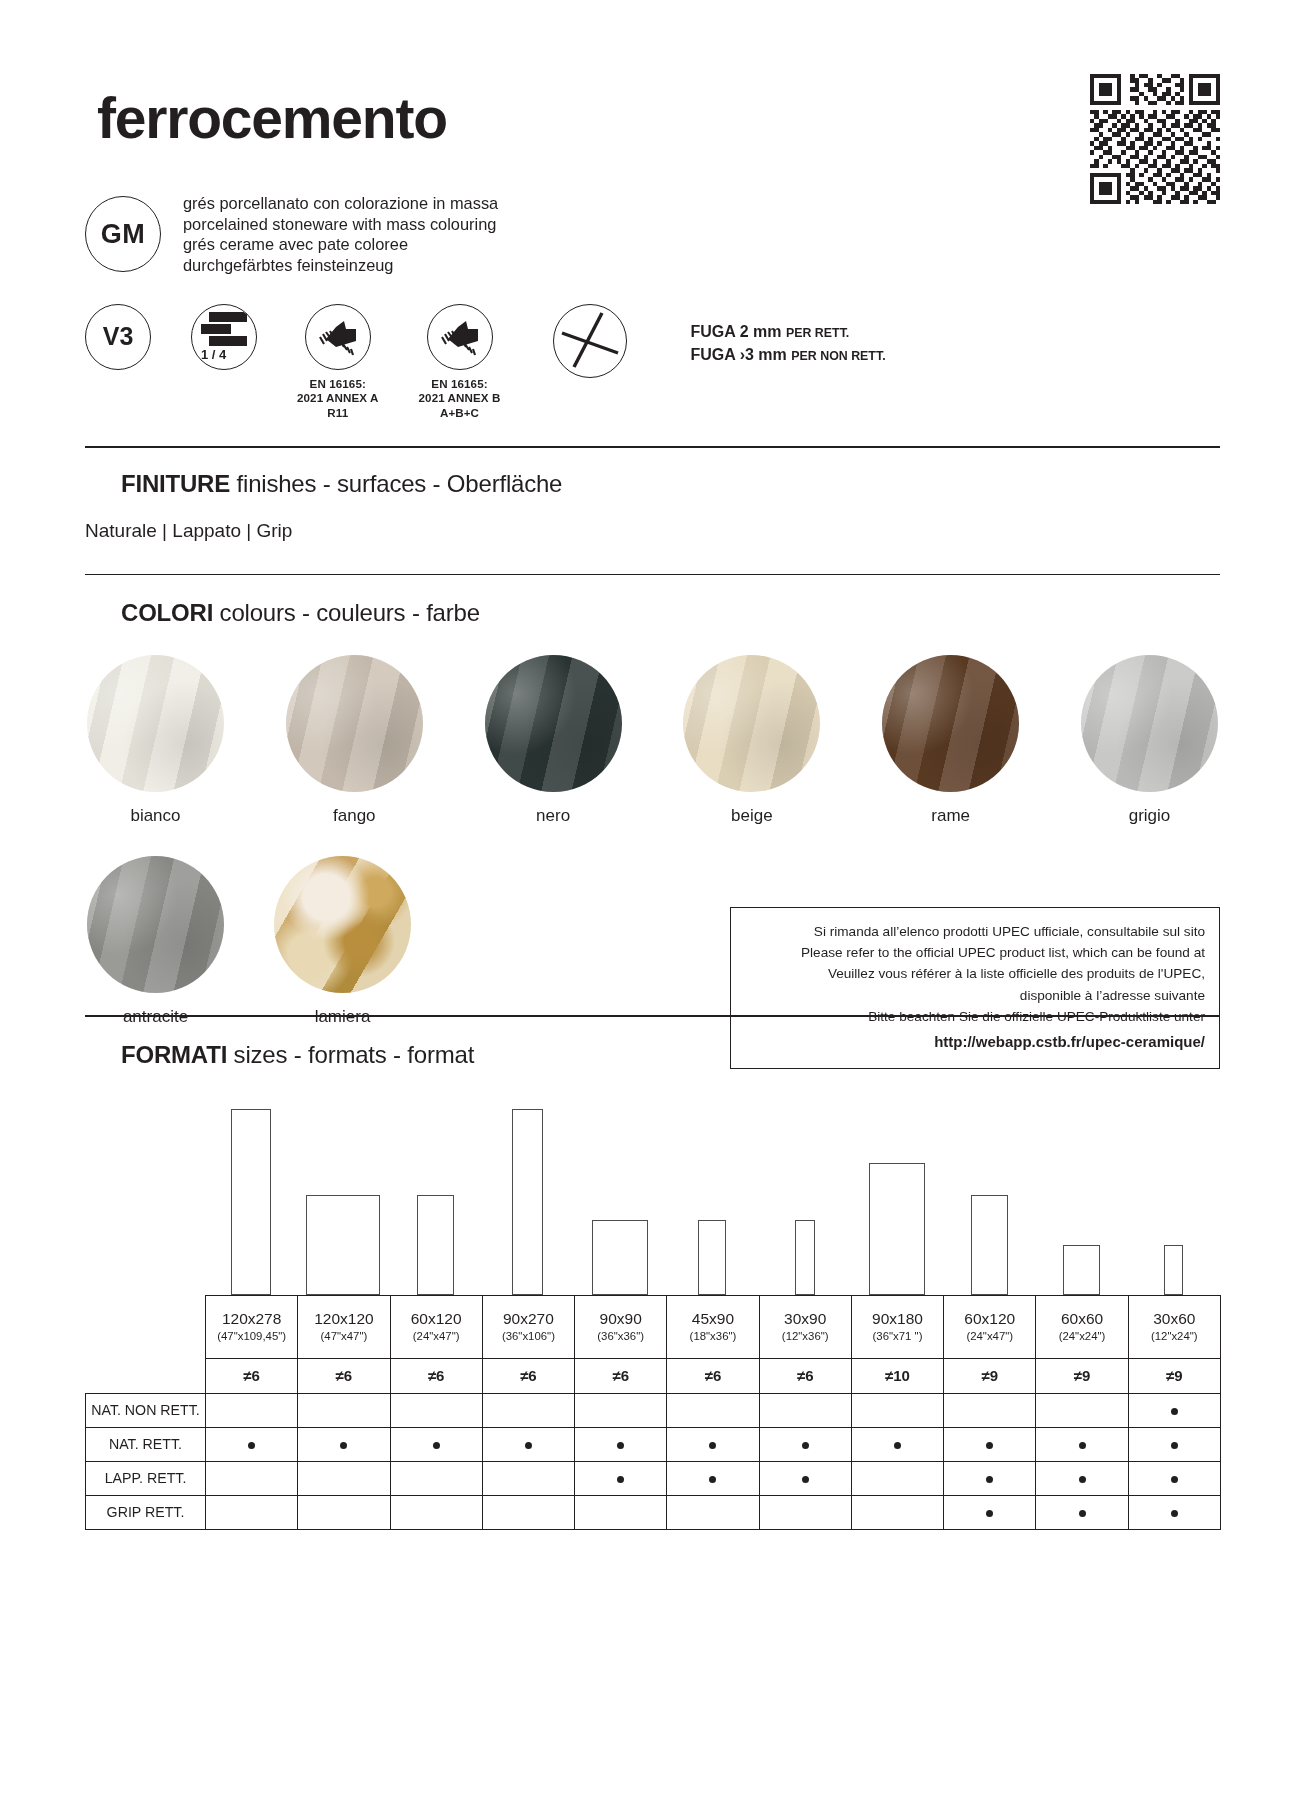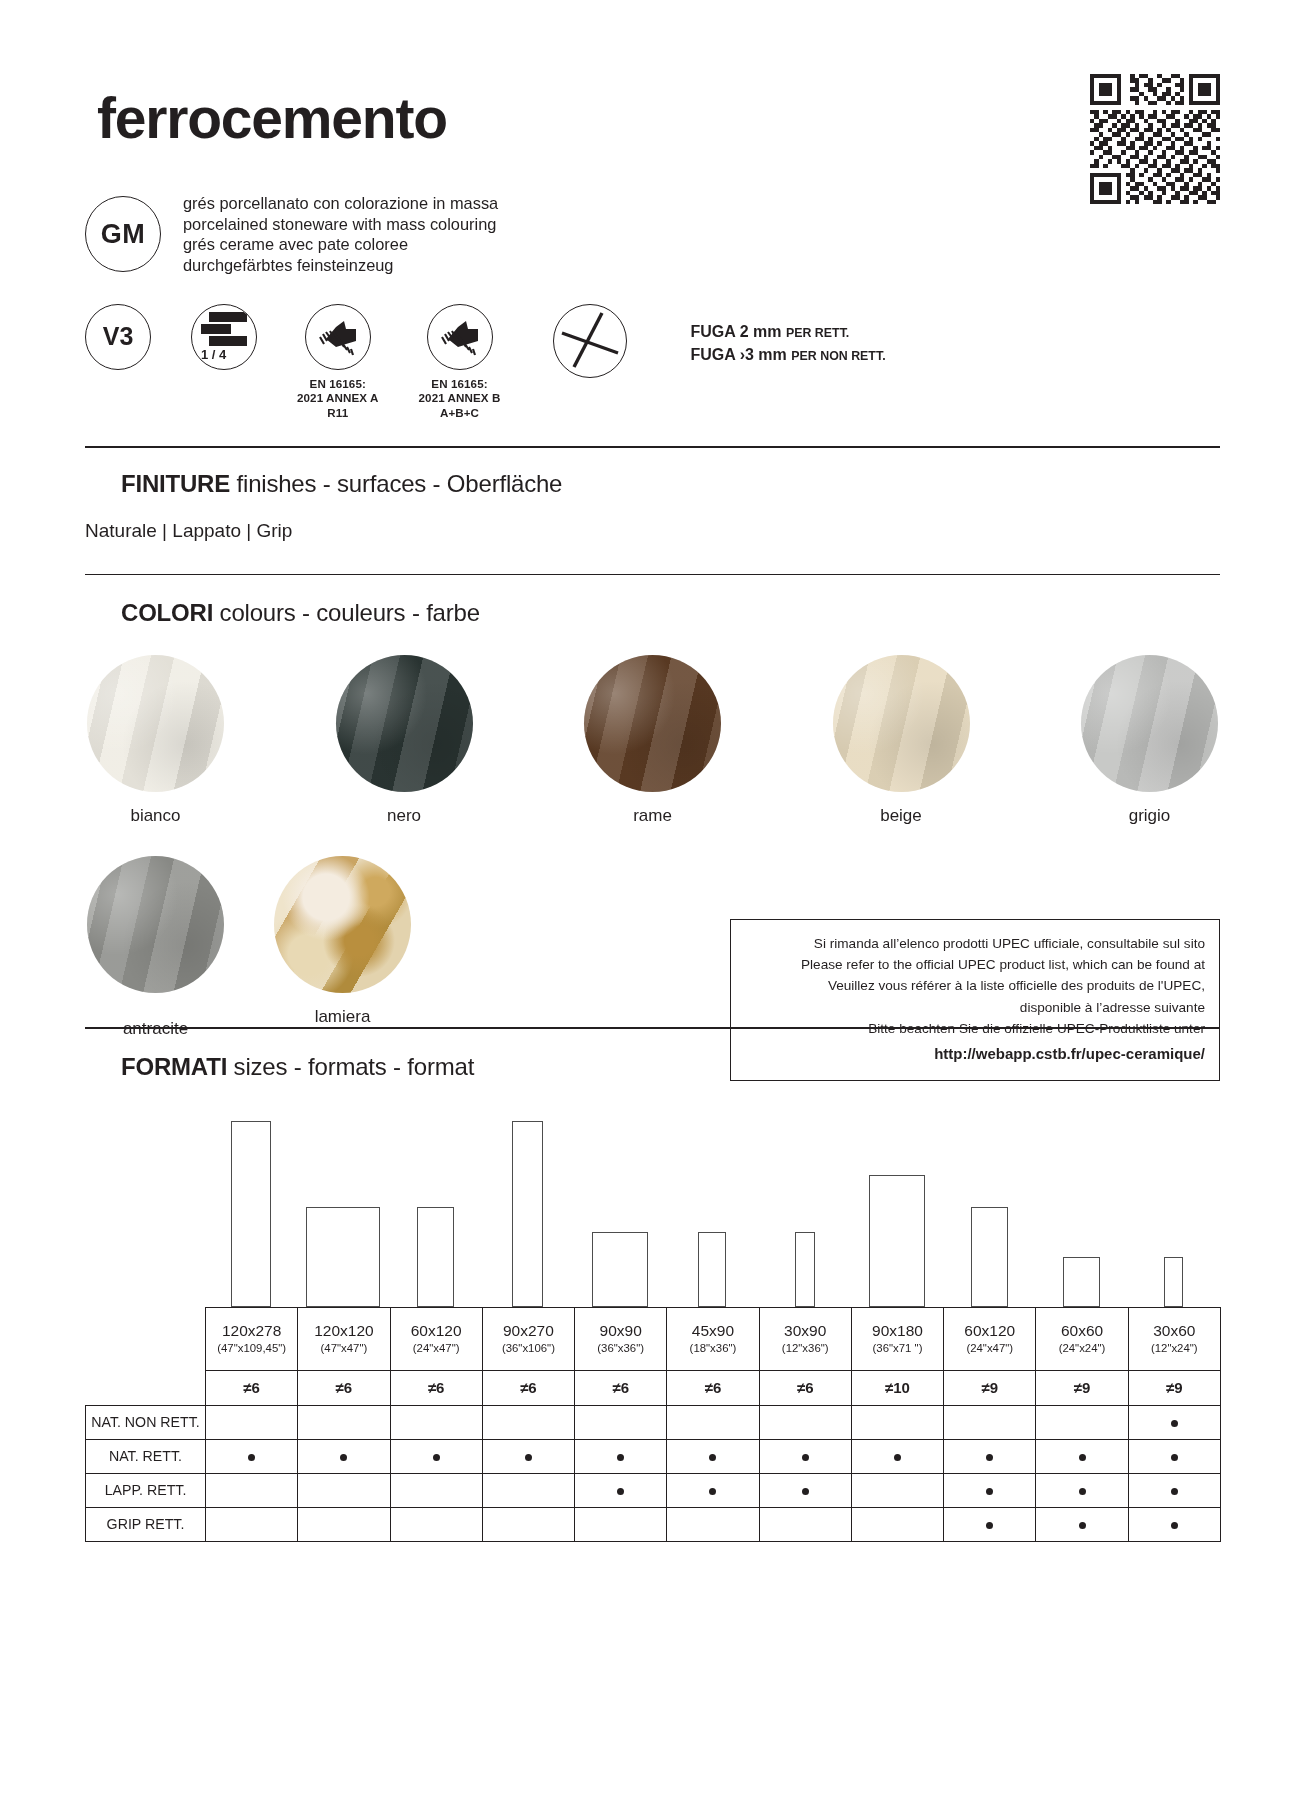--- a/index.html
+++ b/index.html
@@ -449,47 +449,53 @@
     </div>
 
     <div class="swatch-grid" style="justify-content:space-between;">
       <div class="sw-cell">
         <div class="sw" style="background:#efece3">
             <span class="tex"></span>
           </div>
         <div class="sw-label">bianco</div>
       </div>
       <div class="sw-cell">
+        <div class="sw" style="background:#cdc2b4">
+            <span class="tex"></span>
+          </div>
+        <div class="sw-label">fango</div>
+      </div>
+      <div class="sw-cell">
         <div class="sw" style="background:#2b3634">
             <span class="tex"></span>
           </div>
         <div class="sw-label">nero</div>
+      </div>
+      <div class="sw-cell">
+        <div class="sw" style="background:#e6d9bd">
+            <span class="tex"></span>
+          </div>
+        <div class="sw-label">beige</div>
       </div>
       <div class="sw-cell">
         <div class="sw" style="background:#5d3c24">
             <span class="tex"></span>
           </div>
         <div class="sw-label">rame</div>
       </div>
       <div class="sw-cell">
-        <div class="sw" style="background:#e6d9bd">
-            <span class="tex"></span>
-          </div>
-        <div class="sw-label">beige</div>
-      </div>
-      <div class="sw-cell">
         <div class="sw" style="background:#c2c3c1">
             <span class="tex"></span>
           </div>
         <div class="sw-label">grigio</div>
       </div>
     </div>
 
     <div class="sw-row2">
-      <div class="sw-cell" style="margin-right:46px;gap:12px;">
+      <div class="sw-cell" style="margin-right:46px;">
         <div class="sw" style="background:#8f908c">
             <span class="tex"></span>
           </div>
         <div class="sw-label">antracite</div>
       </div>
       <div class="sw-cell">
         <div class="sw" style="background:#d8c59b;background-image:radial-gradient(circle at 38% 30%, #f4ece0 0 18%, transparent 34%),radial-gradient(circle at 62% 62%, #b98f3e 0 12%, transparent 30%),radial-gradient(circle at 25% 72%, #e8d9b4 0 14%, transparent 32%),radial-gradient(circle at 74% 26%, #cfa95e 0 10%, transparent 26%),linear-gradient(120deg,#efe4cb 0 22%,#c9a463 22% 40%,#e9dcc0 40% 58%,#b08b3c 58% 72%,#e3d3ae 72% 100%);">
         </div>
         <div class="sw-label">lamiera</div>
       </div>

